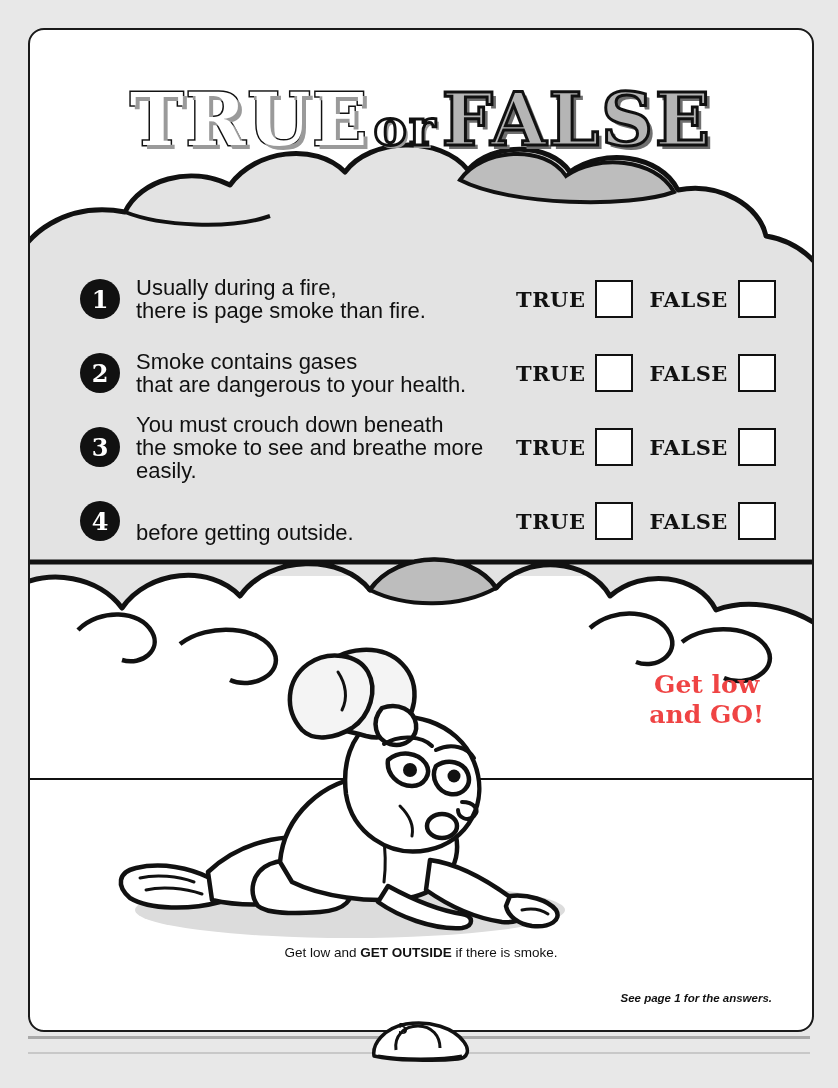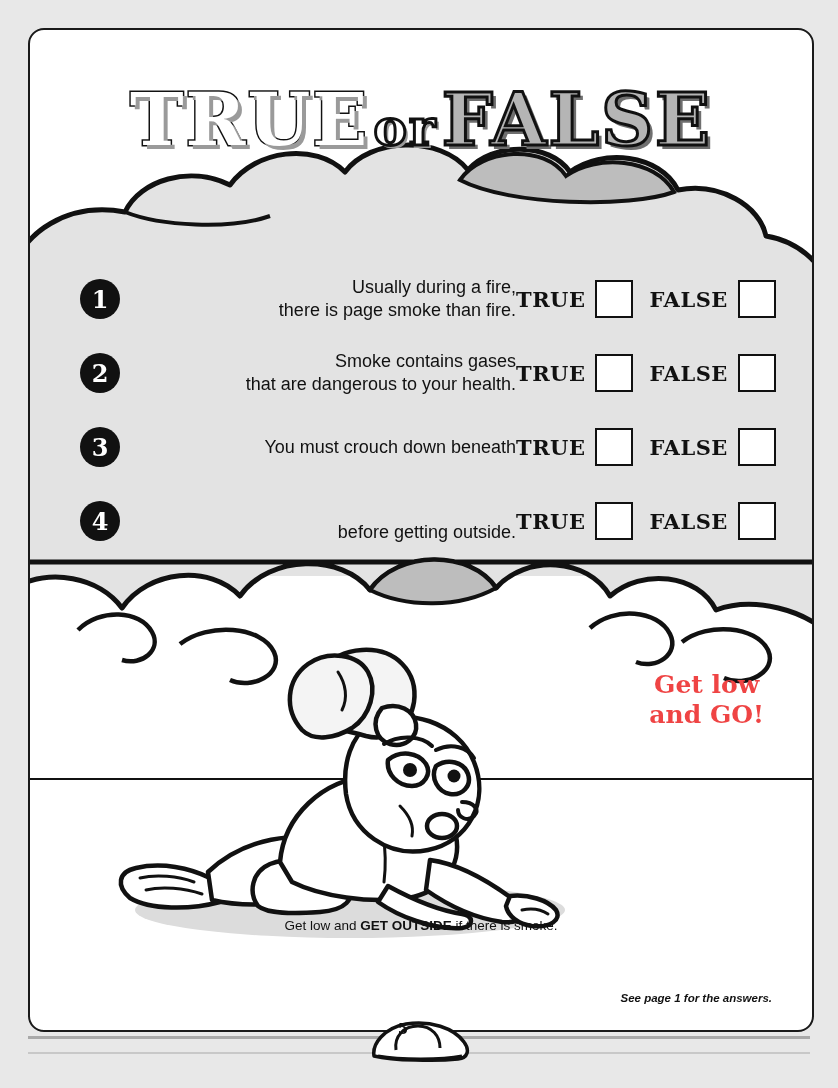--- a/index.html
+++ b/index.html
@@ -96,26 +96,25 @@
     font-weight: bold;
     font-size: 24px;
     display: flex;
     align-items: center;
     justify-content: center;
     flex: 0 0 auto;
     margin-right: 16px;
   }
   .q-text {
     font-family: "Liberation Sans", sans-serif;
-    font-size: 18px;
+    font-size: 22px;
     line-height: 23px;
     color: #111111;
     width: 380px;
     flex: 0 0 auto;
-    text-align: right;
   }
   .q-answers {
     display: flex;
     align-items: center;
     margin-left: auto;
   }
   .ans-label {
     font-family: "DejaVu Serif", serif;
     font-weight: bold;
     font-size: 21px;
@@ -160,21 +159,21 @@
     left: 40px;
     top: 580px;
     width: 520px;
     height: 340px;
   }
 
   
   .caption {
     position: absolute;
     left: 0;
-    top: 888px;
+    top: 915px;
     width: 782px;
     text-align: center;
     font-family: "Liberation Sans", sans-serif;
     font-size: 13.5px;
     color: #111111;
   }
   .caption b { font-weight: bold; }
 
   .answers-note {
     position: absolute;
@@ -295,20 +294,21 @@
         <span class="ans-box"></span>
         <span class="ans-label">FALSE</span>
         <span class="ans-box last"></span>
       </div>
     </div>
 
     <div class="q-row">
       <div class="q-num">3</div>
       <div class="q-text">
         <span>You must crouch down beneath</span><br>
+        <span>the smoke to see and breathe more easily.</span>
       </div>
       <div class="q-answers">
         <span class="ans-label">TRUE</span>
         <span class="ans-box"></span>
         <span class="ans-label">FALSE</span>
         <span class="ans-box last"></span>
       </div>
     </div>
 
     <div class="q-row">

